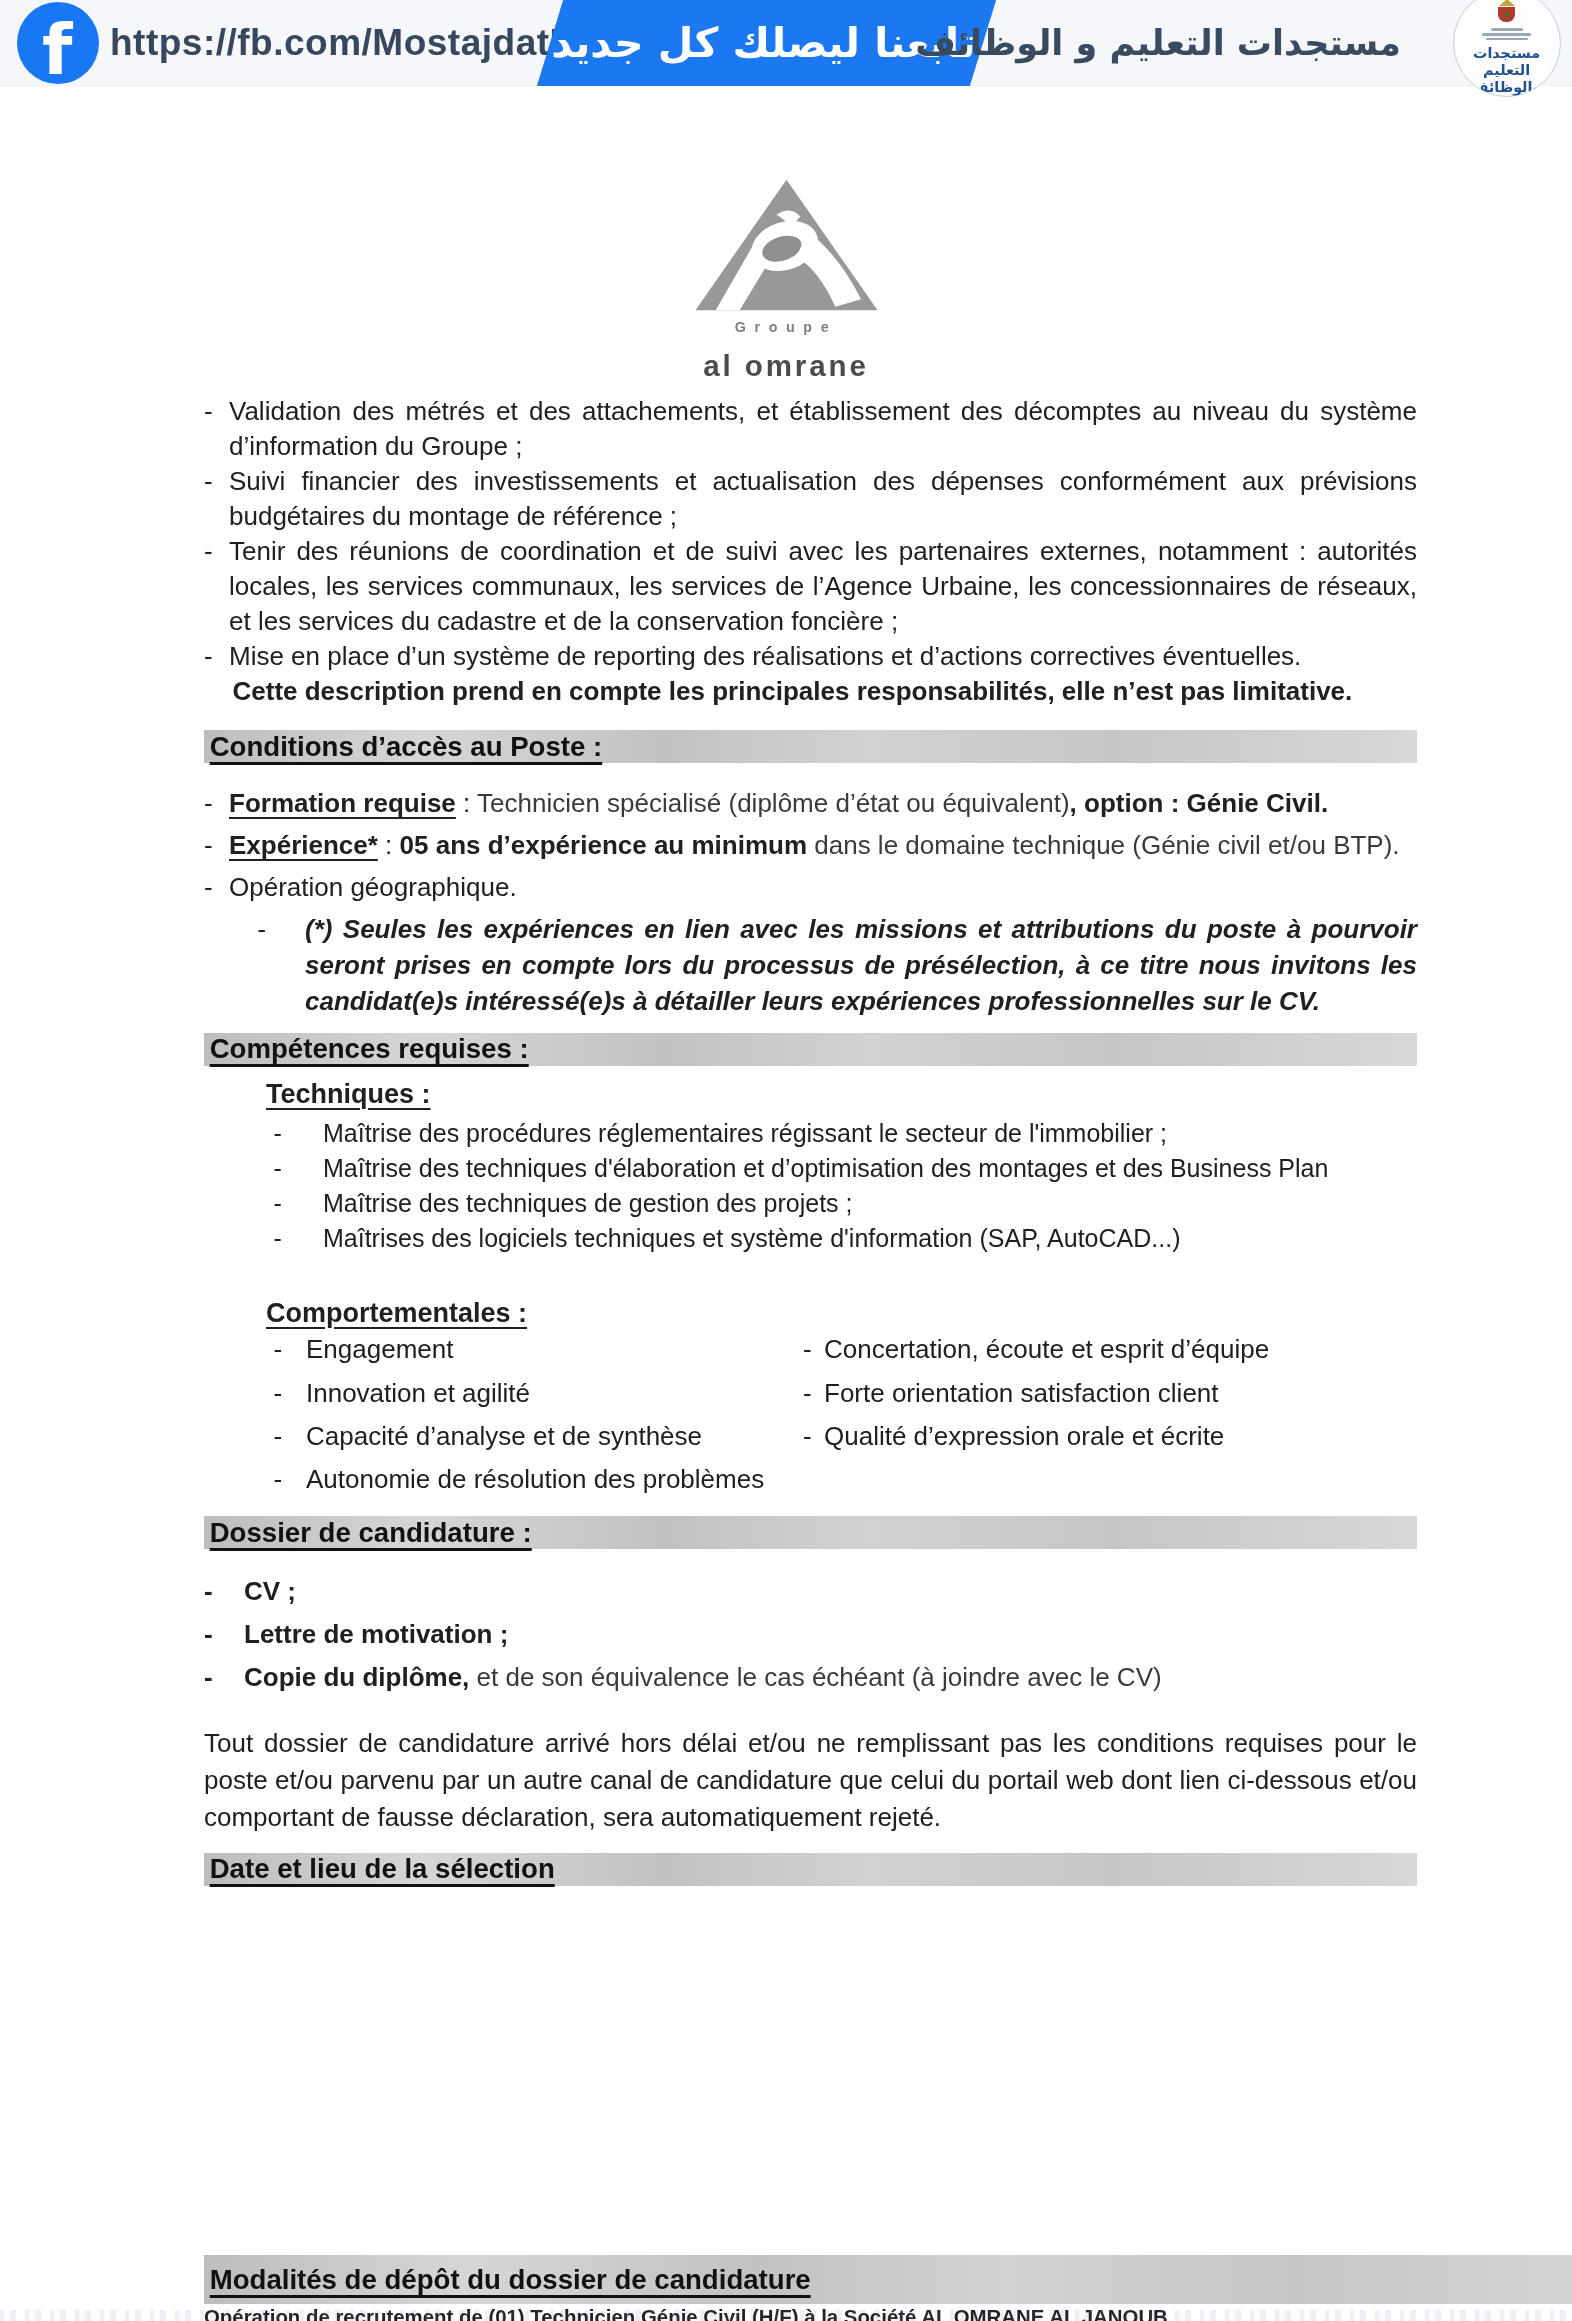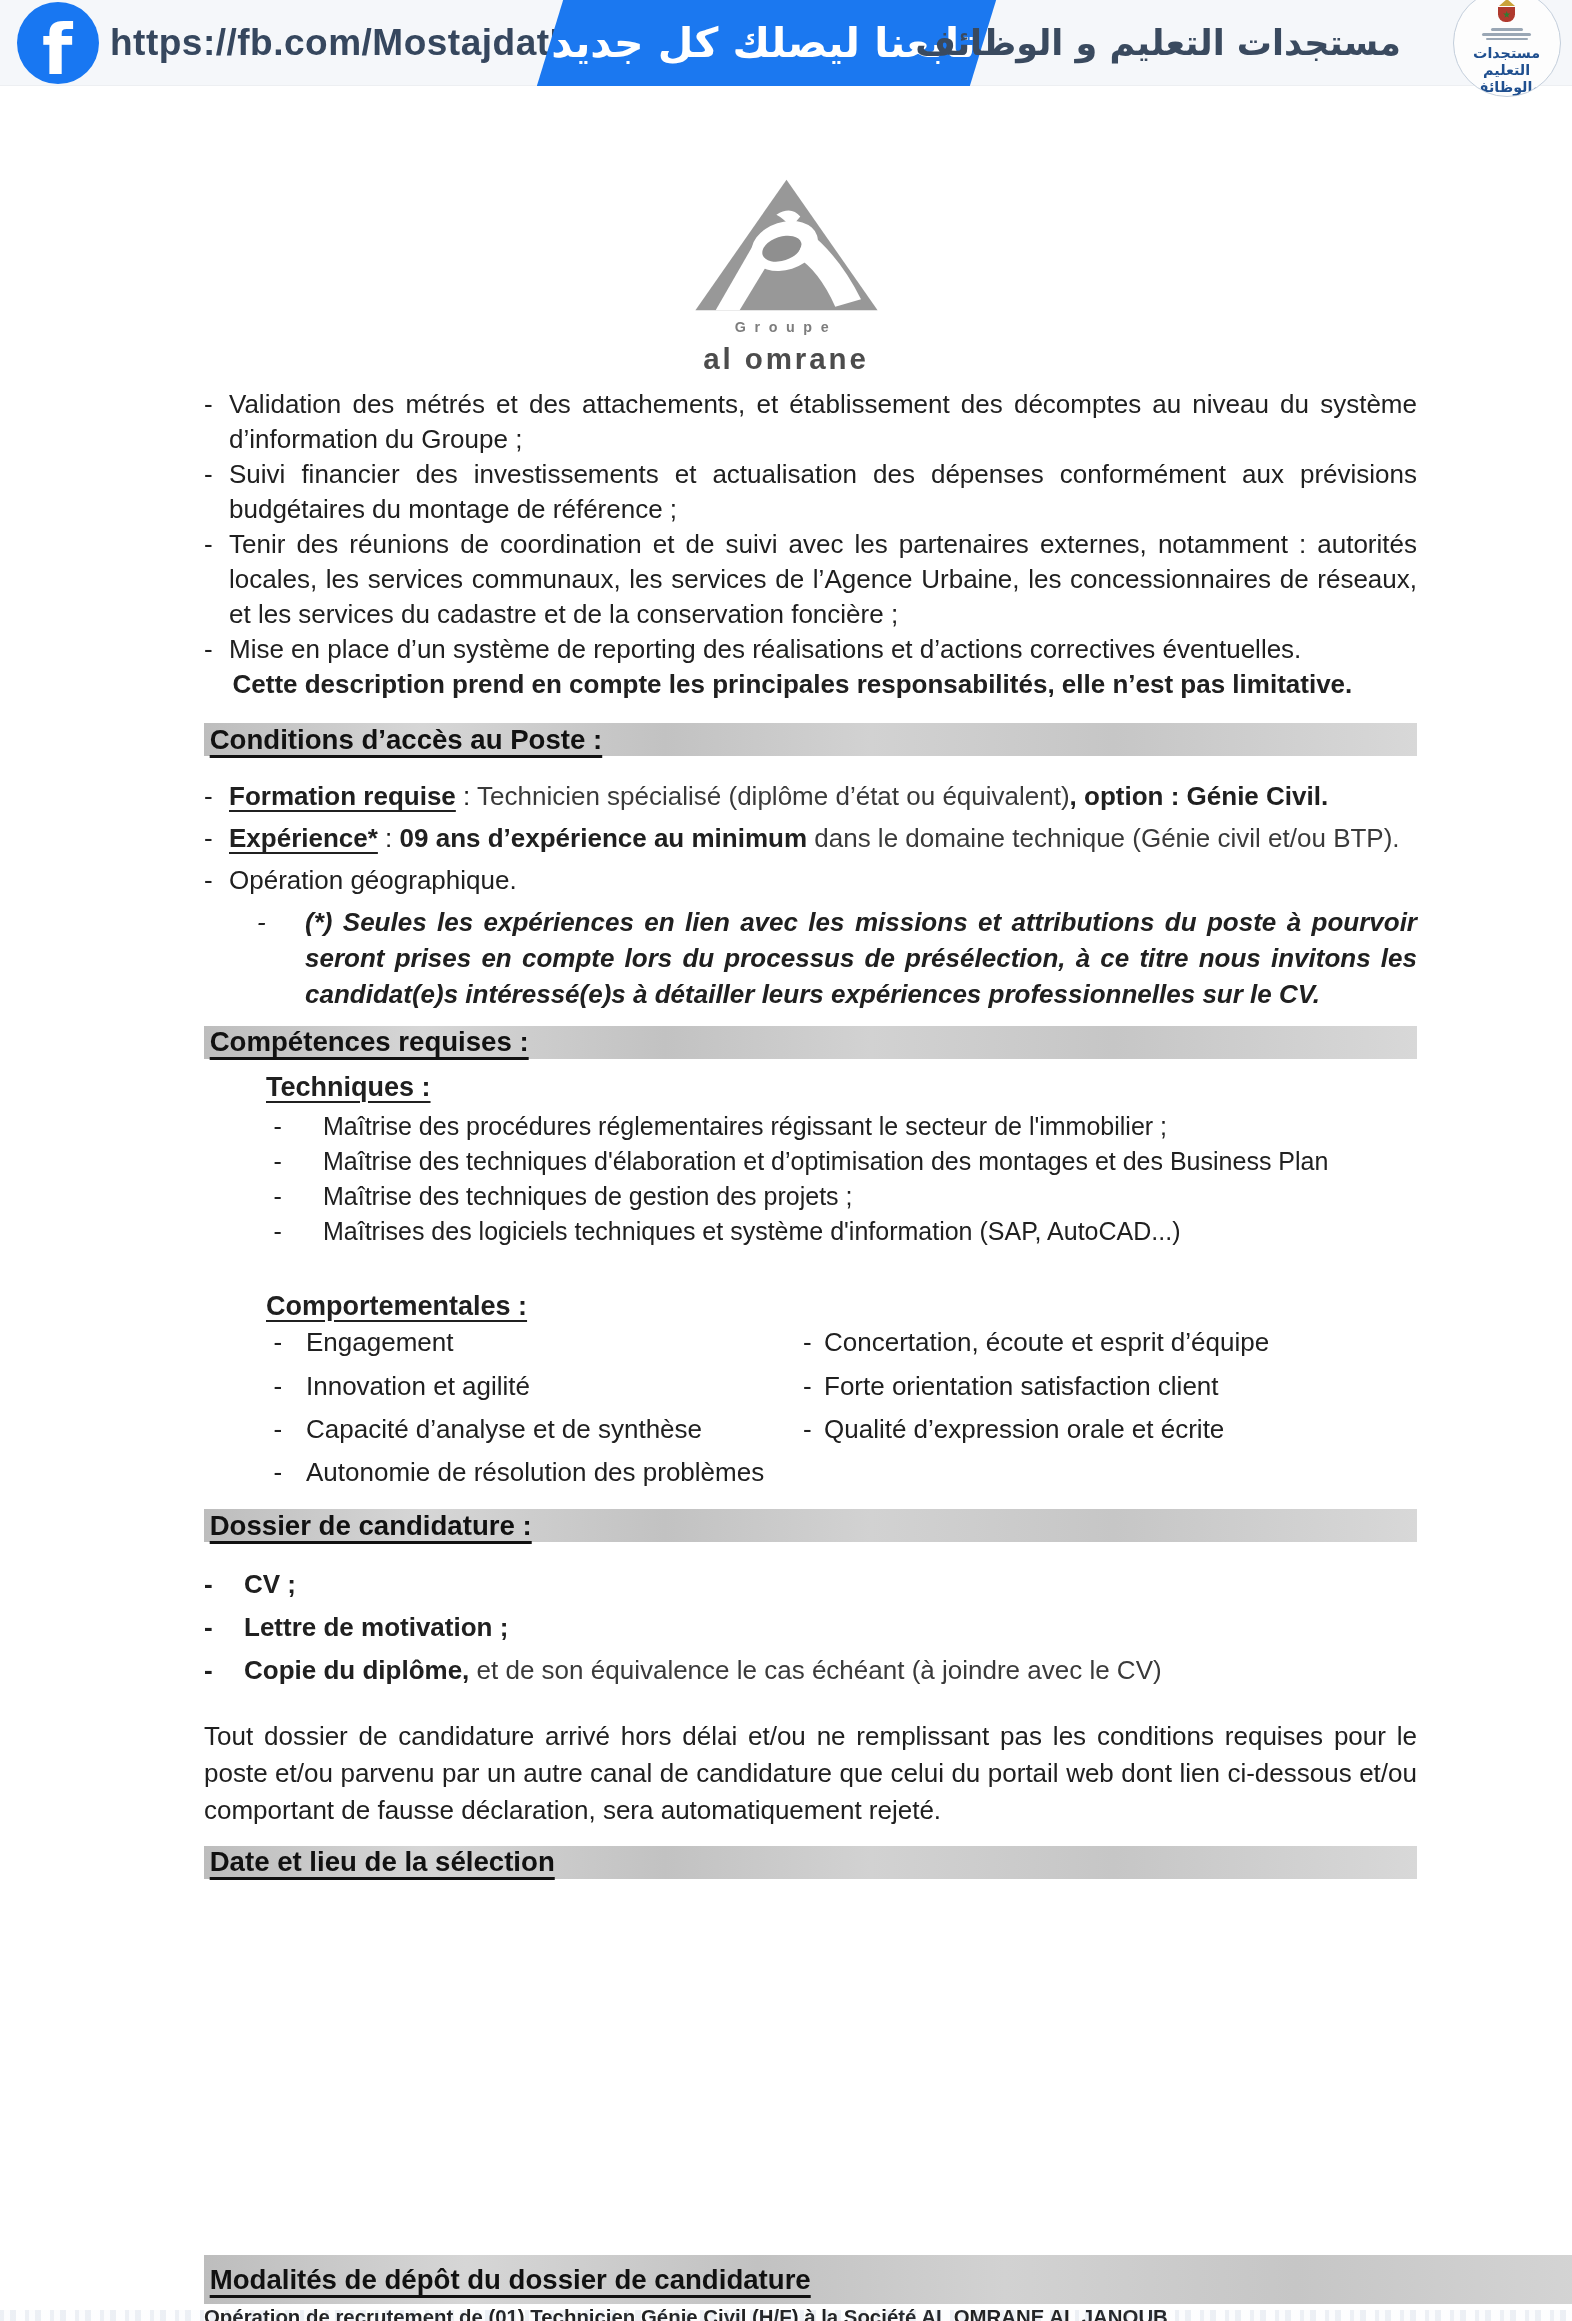--- a/index.html
+++ b/index.html
@@ -37,21 +37,21 @@
   .tiny-lines div:nth-child(3){ width:42px; }
   .badge-text { color:#1f4f8f; font-weight:bold; font-family:"DejaVu Sans", sans-serif;
     font-size:14.3px; line-height:17px; text-align:center; direction:rtl; margin-top:1.9px; }
 
   
   .doc { position:relative; color:#202020; }
   .content { margin:0 155px 0 204px; }
 
   .logo-block { text-align:center; margin-top:90px;font-weight:bold; }
   .logo-groupe { font-size:14.3px; letter-spacing:8.6px; color:#7d7d7d; margin-top:1.9px; }
-  .logo-name { font-size:29.5px; color:#4c4c4c; letter-spacing:2.9px; margin-top:7px; }
+  .logo-name { font-size:29.5px; color:#4c4c4c; letter-spacing:2.9px; margin-top:14px; }
 
   .intro-list { margin-top:11.4px; font-size:26px; line-height:35px; }
   .b-item { display:flex; }
   .b-item .dash { flex:0 0 25px; }
   .b-item .txt { flex:1; text-align:justify; }
   .desc-note { font-weight:bold; font-size:26px; line-height:35px; padding-left:28.5px; }
 
   .bar-heading { margin-top:21px; height:33px; width:100%;
     background:linear-gradient(90deg,#bdbdbd 0%,#d6d6d6 18%,#c2c2c2 38%,#d2d2d2 55%,#c6c6c6 75%,#d8d8d8 100%);
     display:flex; align-items:center; padding-left:5.7px; }
@@ -167,21 +167,21 @@
         <span>Conditions d’accès au Poste :</span>
       </div>
 
       <div class="cond-list">
         <div class="cond-item">
           <span class="dash">-</span>
           <span class="txt"><span class="u-bold">Formation requise</span><span> : </span><span class="soft">Technicien spécialisé (diplôme d’état ou équivalent)</span><span class="bold">, option : Génie Civil.</span></span>
         </div>
         <div class="cond-item">
           <span class="dash">-</span>
-          <span class="txt"><span class="u-bold">Expérience*</span><span> : </span><span class="bold">09 ans d’expérience au minimum</span><span class="soft"> dans le domaine technique (Génie civil et/ou BTP).</span></span>
+          <span class="txt"><span class="u-bold">Expérience*</span><span> : </span><span class="bold">05 ans d’expérience au minimum</span><span class="soft"> dans le domaine technique (Génie civil et/ou BTP).</span></span>
         </div>
         <div class="cond-item">
           <span class="dash">-</span>
           <span class="txt">Opération géographique.</span>
         </div>
       </div>
 
       <div class="star-note">
         <span class="dash">-</span>
         <span class="txt bold">(*) Seules les expériences en lien avec les missions et attributions du poste à pourvoir seront prises en compte lors du processus de présélection, à ce titre nous invitons les candidat(e)s intéressé(e)s à détailler leurs expériences professionnelles sur le CV.</span>

